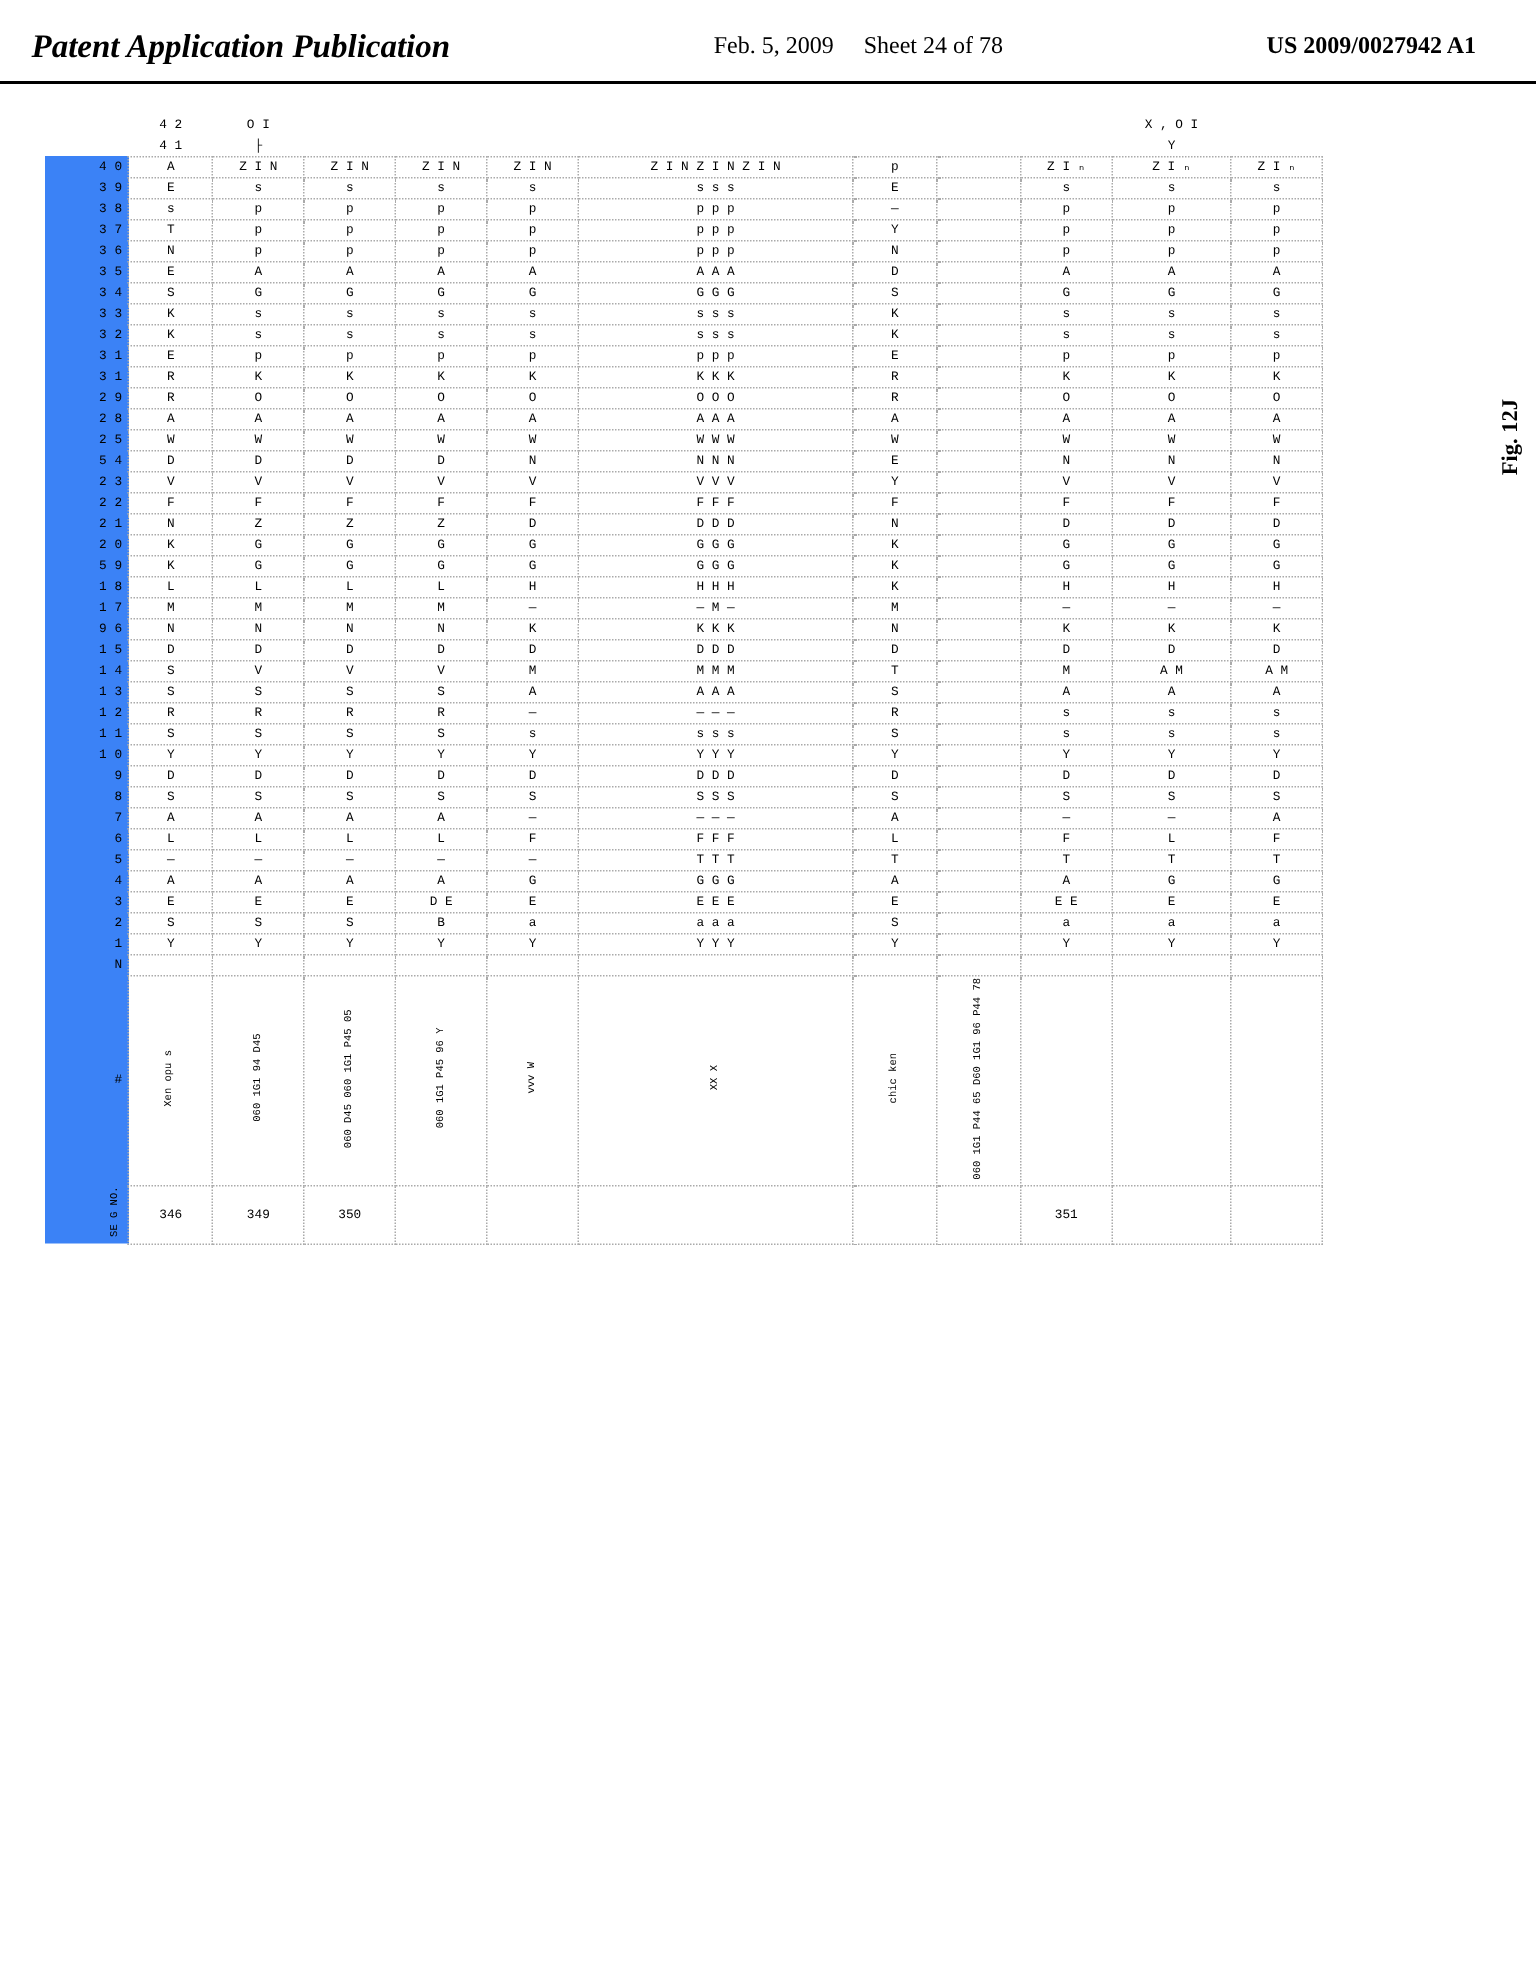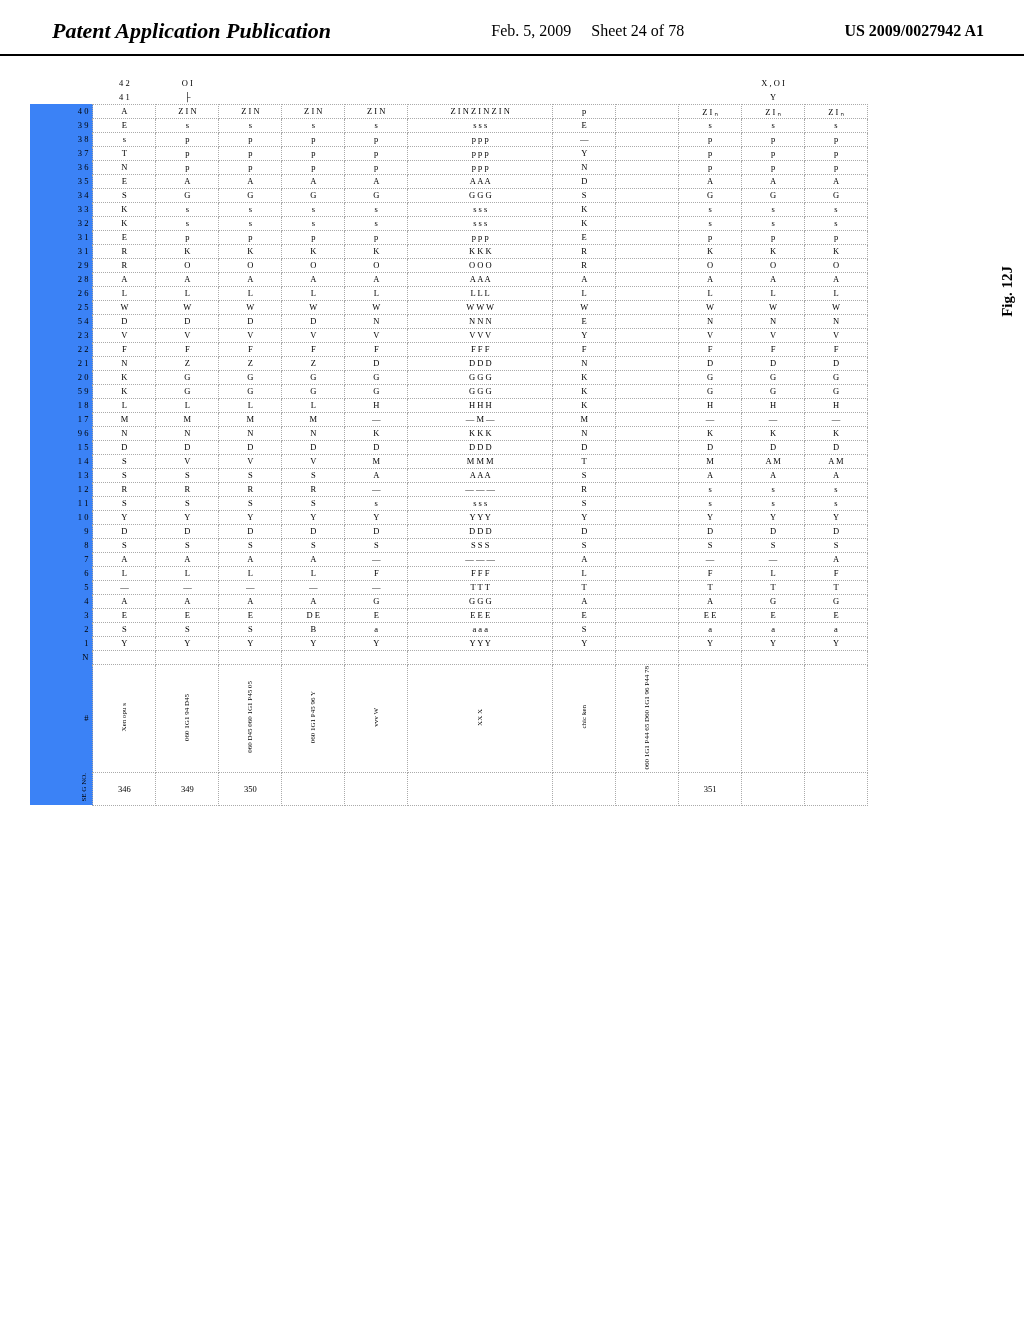--- a/index.html
+++ b/index.html
@@ -9,21 +9,21 @@
       background: #fff;
       font-family: 'Times New Roman', Times, serif;
       color: #000;
     }
 
     
     .page-header {
       display: flex;
       justify-content: space-between;
       align-items: center;
-      padding: 18px 40px 10px 52px;
+      padding: 18px 40px 10px 21px;
       border-bottom: 2px solid #000;
       margin-bottom: 10px;
     }
     .header-left {
       font-size: 22px;
       font-weight: bold;
       font-style: italic;
     }
     .header-center {
       font-size: 16px;
@@ -44,21 +44,21 @@
     .table-container {
       width: 100%;
       overflow-x: auto;
       padding: 0 10px;
     }
 
     table.data-table {
       border-collapse: collapse;
       width: 100%;
       font-size: 9px;
-      font-family: Liberation Serif, serif;
+      font-family: Liberation Mono, monospace;
     }
 
     table.data-table th,
     table.data-table td {
       border: 1px dotted #aaa;
       text-align: center;
       padding: 1px 2px;
       white-space: nowrap;
       min-width: 28px;
       height: 14px;
@@ -349,34 +349,20 @@
           <td>A</td>
           <td>A A A</td>
           <td>A</td>
           <td></td>
           <td>A</td>
           <td>A</td>
           <td>A</td>
         </tr>
 
 
-        <tr>
-          <td class="row-header">2 6</td>
-          <td>L</td>
-          <td>L</td>
-          <td>L</td>
-          <td>L</td>
-          <td>L</td>
-          <td>L L L</td>
-          <td>L</td>
-          <td></td>
-          <td>L</td>
-          <td>L</td>
-          <td>L</td>
-        </tr>
 
         <tr>
           <td class="row-header">2 5</td>
           <td>W</td>
           <td>W</td>
           <td>W</td>
           <td>W</td>
           <td>W</td>
           <td>W W W</td>
           <td>W</td>

